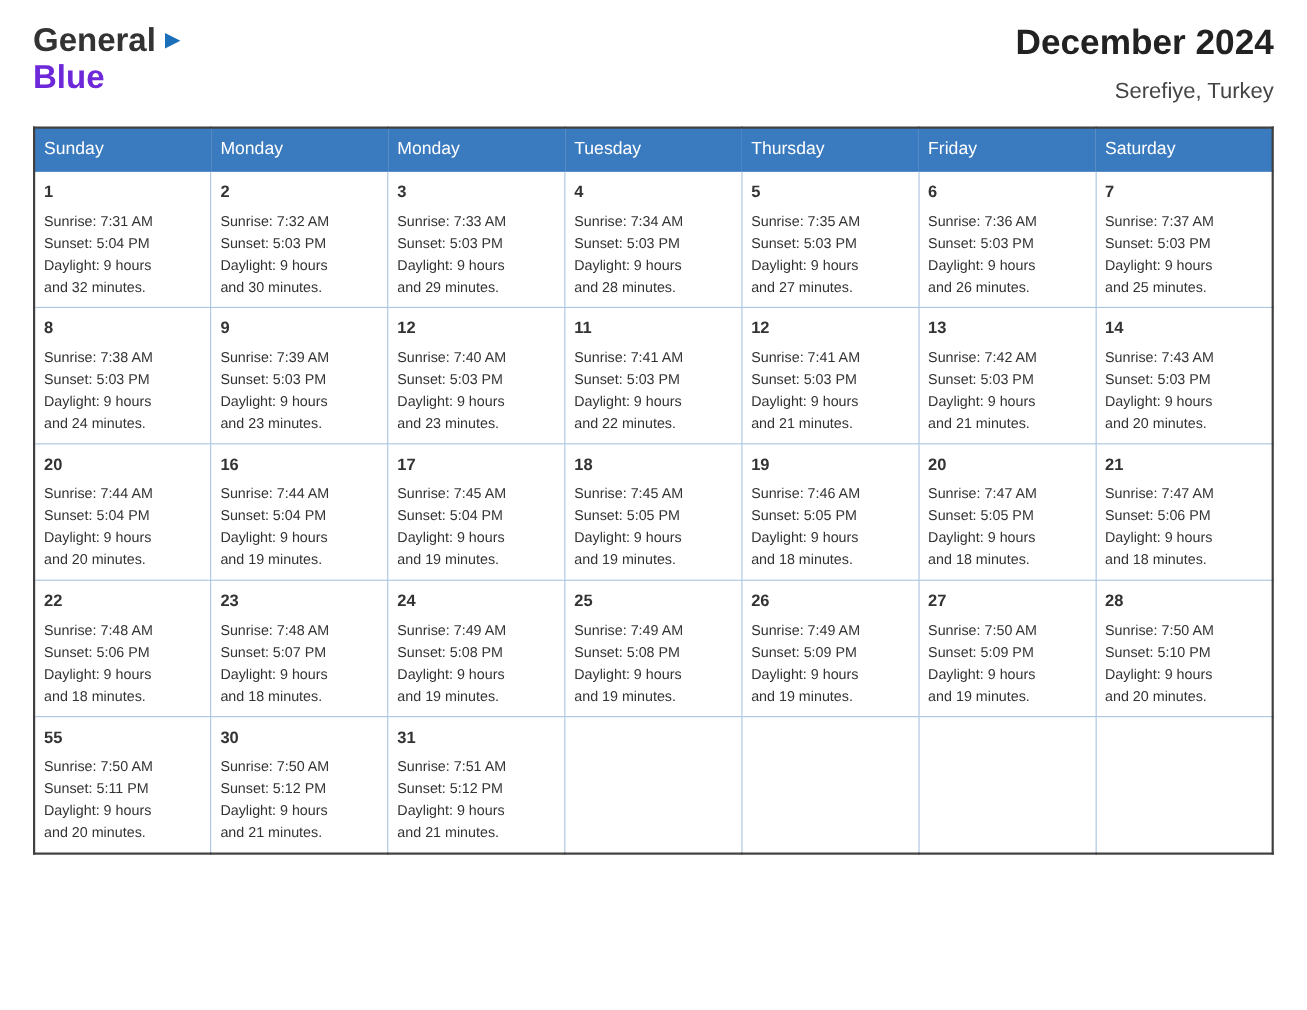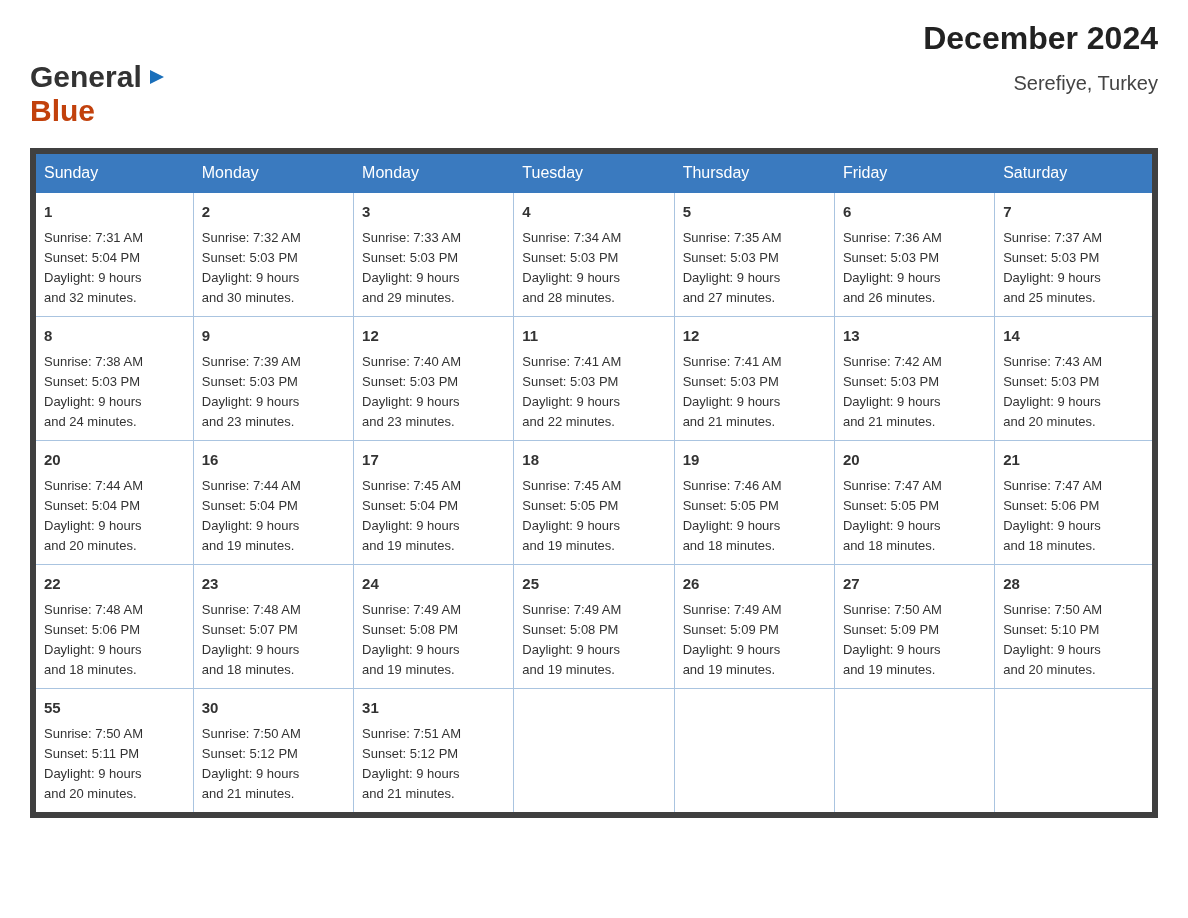--- a/index.html
+++ b/index.html
@@ -13,39 +13,38 @@
     .header {
       display: flex;
       justify-content: space-between;
       align-items: flex-start;
       margin-bottom: 20px;
     }
     .logo {
       display: flex;
       flex-direction: column;
       align-items: flex-start;
-      margin-top: 40px;
     }
     .title-section {
       text-align: right;
     }
     .month-title {
       font-size: 32px;
       font-weight: bold;
       color: #222;
     }
     .location {
       font-size: 20px;
       color: #444;
       margin-top: 15px;
     }
     .calendar {
       width: 100%;
       border-collapse: collapse;
-      border: 6px solid #404040;
+      border: 2px solid #404040;
     }
     .calendar th {
       background-color: #3a7abf;
       color: #fff;
       font-size: 16px;
       font-weight: normal;
       padding: 10px 8px;
       text-align: left;
       border: 1px solid #3a7abf;
     }
@@ -84,21 +83,21 @@
   <div class="logo">
     <div class="logo-general-line">
       <span style="font-size:30px;font-weight:bold;color:#333;">General</span>
       <span style="display:inline-block;margin-left:4px;margin-top:4px;">
         <svg width="22" height="22" viewBox="0 0 22 22">
           <polygon points="4,4 18,11 4,18" fill="#1a6fba"></polygon>
         </svg>
       </span>
     </div>
     <div>
-      <span style="font-size:30px;font-weight:bold;color:#c2410c;">Blue</span>
+      <span style="font-size:30px;font-weight:bold;color:#6d28d9;">Blue</span>
     </div>
   </div>
   <div class="title-section">
     <div class="month-title">December 2024</div>
     <div class="location">Serefiye, Turkey</div>
   </div>
 </div>
 
 <table class="calendar">
   <thead>

